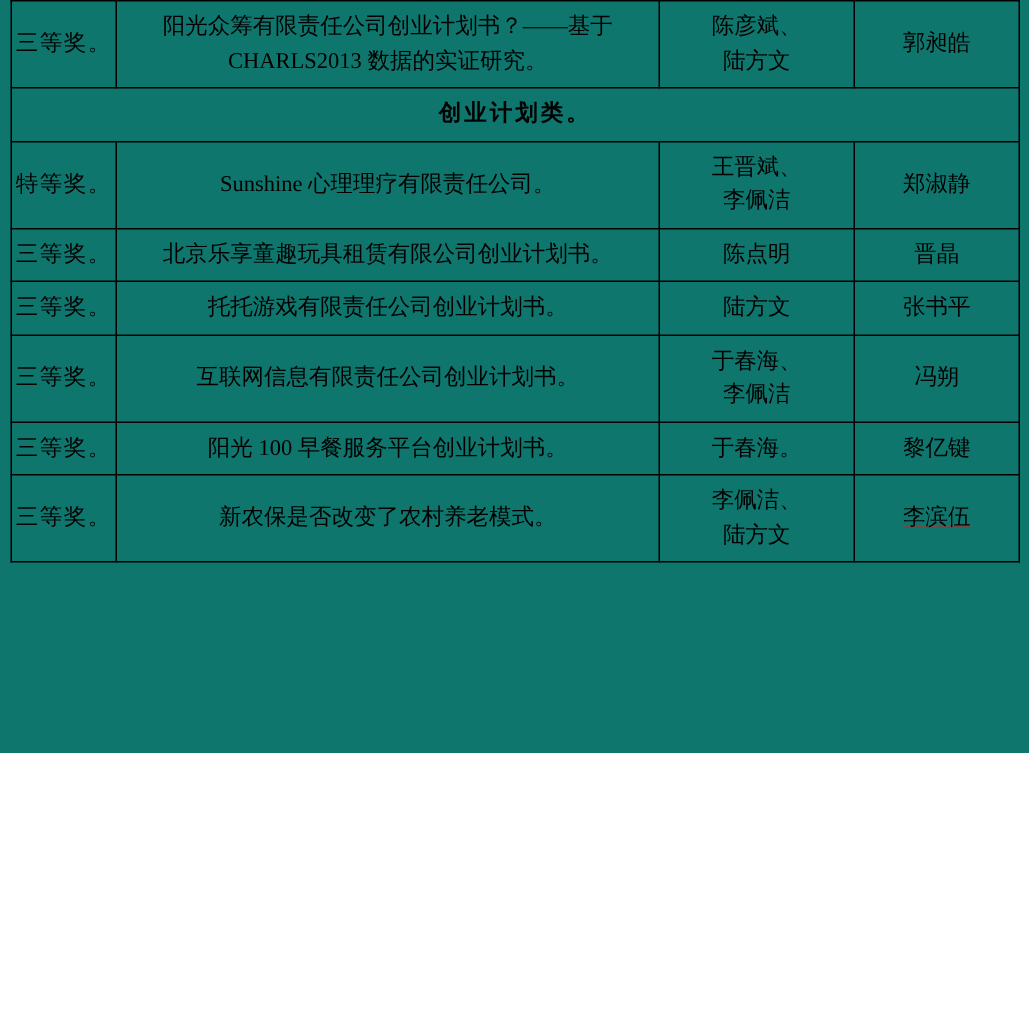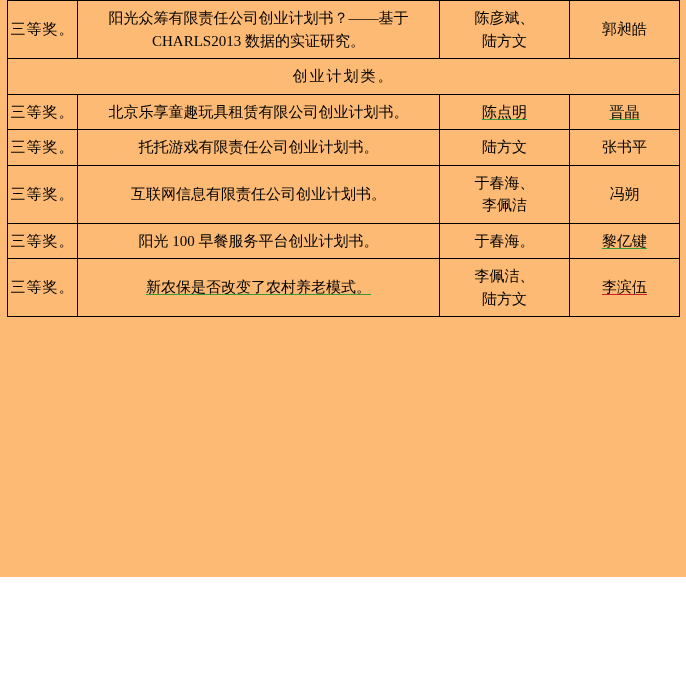--- a/index.html
+++ b/index.html
@@ -9,23 +9,23 @@
   }
   body {
     width: 686px;
     height: 673px;
     font-family: "Liberation Serif", serif;
     color: #000000;
     overflow: hidden;
   }
   .page {
     width: 686px;
-    height: 577px;
+    height: 502px;
     position: relative;
-    background: #fdba74;
+    background: #0f766e;
   }
   table.award-table {
     border-collapse: collapse;
     width: 672px;
     margin: 0 7px;
     table-layout: fixed;
   }
   table.award-table td {
     border: 1px solid #000000;
     text-align: center;
@@ -47,26 +47,25 @@
   .cell-title {
     font-size: 15px;
     padding-left: 6px;
     padding-right: 6px;
   }
   .cell-author, .cell-teacher {
     font-size: 15px;
   }
   .section-row td {
     font-size: 16px;
-    font-weight: normal;
+    font-weight: bold;
     letter-spacing: 2px;
     padding: 10px 2px;
   }
   .u-green {
-    text-decoration: underline;
     text-decoration-color: #3a9a3a;
     text-decoration-style: solid;
     text-underline-offset: 2px;
   }
   .u-red {
     text-decoration: underline;
     text-decoration-color: #d01f1f;
     text-decoration-style: solid;
     text-underline-offset: 2px;
   }
@@ -98,20 +97,29 @@
         </td>
         <td class="cell-teacher">
           <span class="line2">郭昶皓</span>
         </td>
       </tr>
 
       <tr class="section-row">
         <td colspan="4">创业计划类。</td>
       </tr>
 
+      <tr>
+        <td class="cell-prize">特等奖。</td>
+        <td class="cell-title">Sunshine 心理理疗有限责任公司。</td>
+        <td class="cell-author">
+          <span class="line2">王晋斌、</span>
+          <span class="line2">李佩洁</span>
+        </td>
+        <td class="cell-teacher">郑淑静</td>
+      </tr>
 
 
 
       <tr>
         <td class="cell-prize">三等奖。</td>
         <td class="cell-title">北京乐享童趣玩具租赁有限公司创业计划书。</td>
         <td class="cell-author u-green">陈点明</td>
         <td class="cell-teacher u-green">晋晶</td>
       </tr>
 

